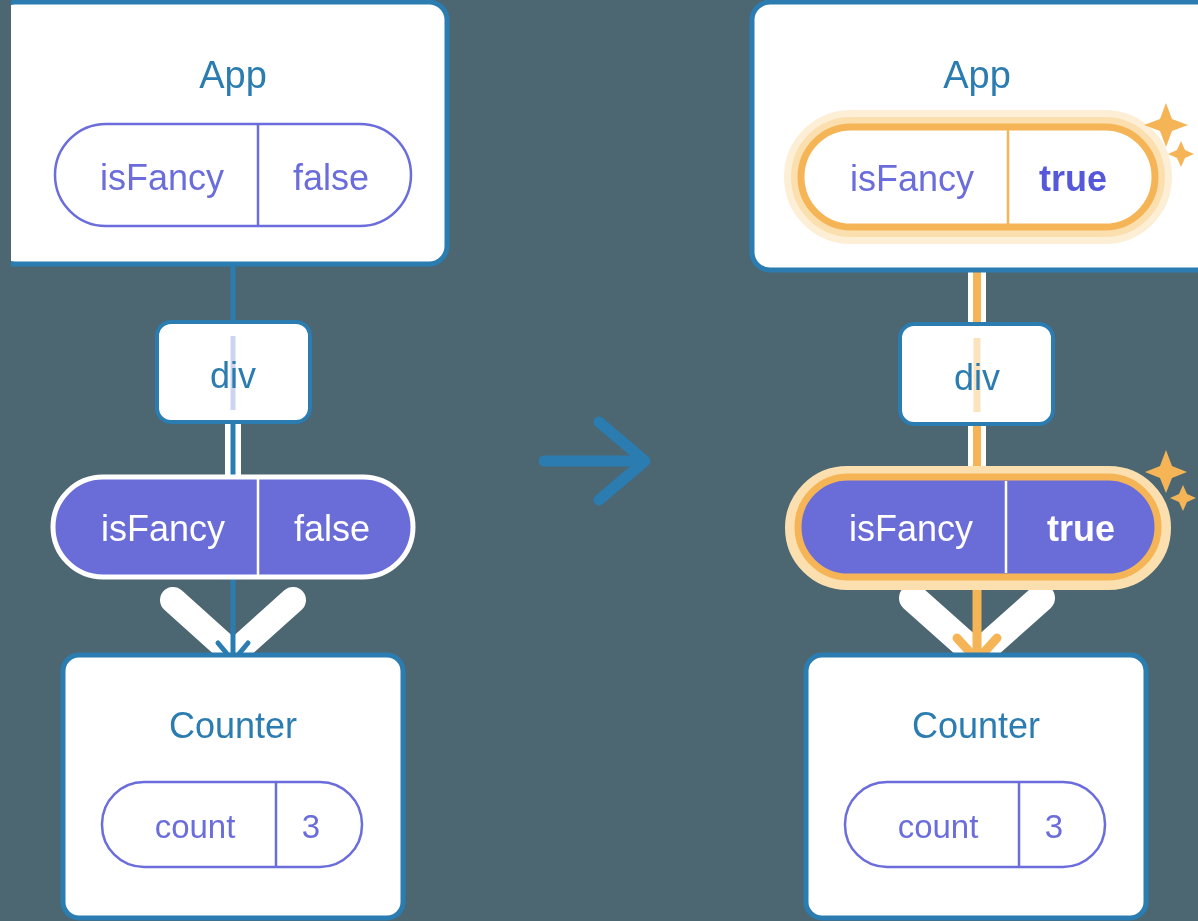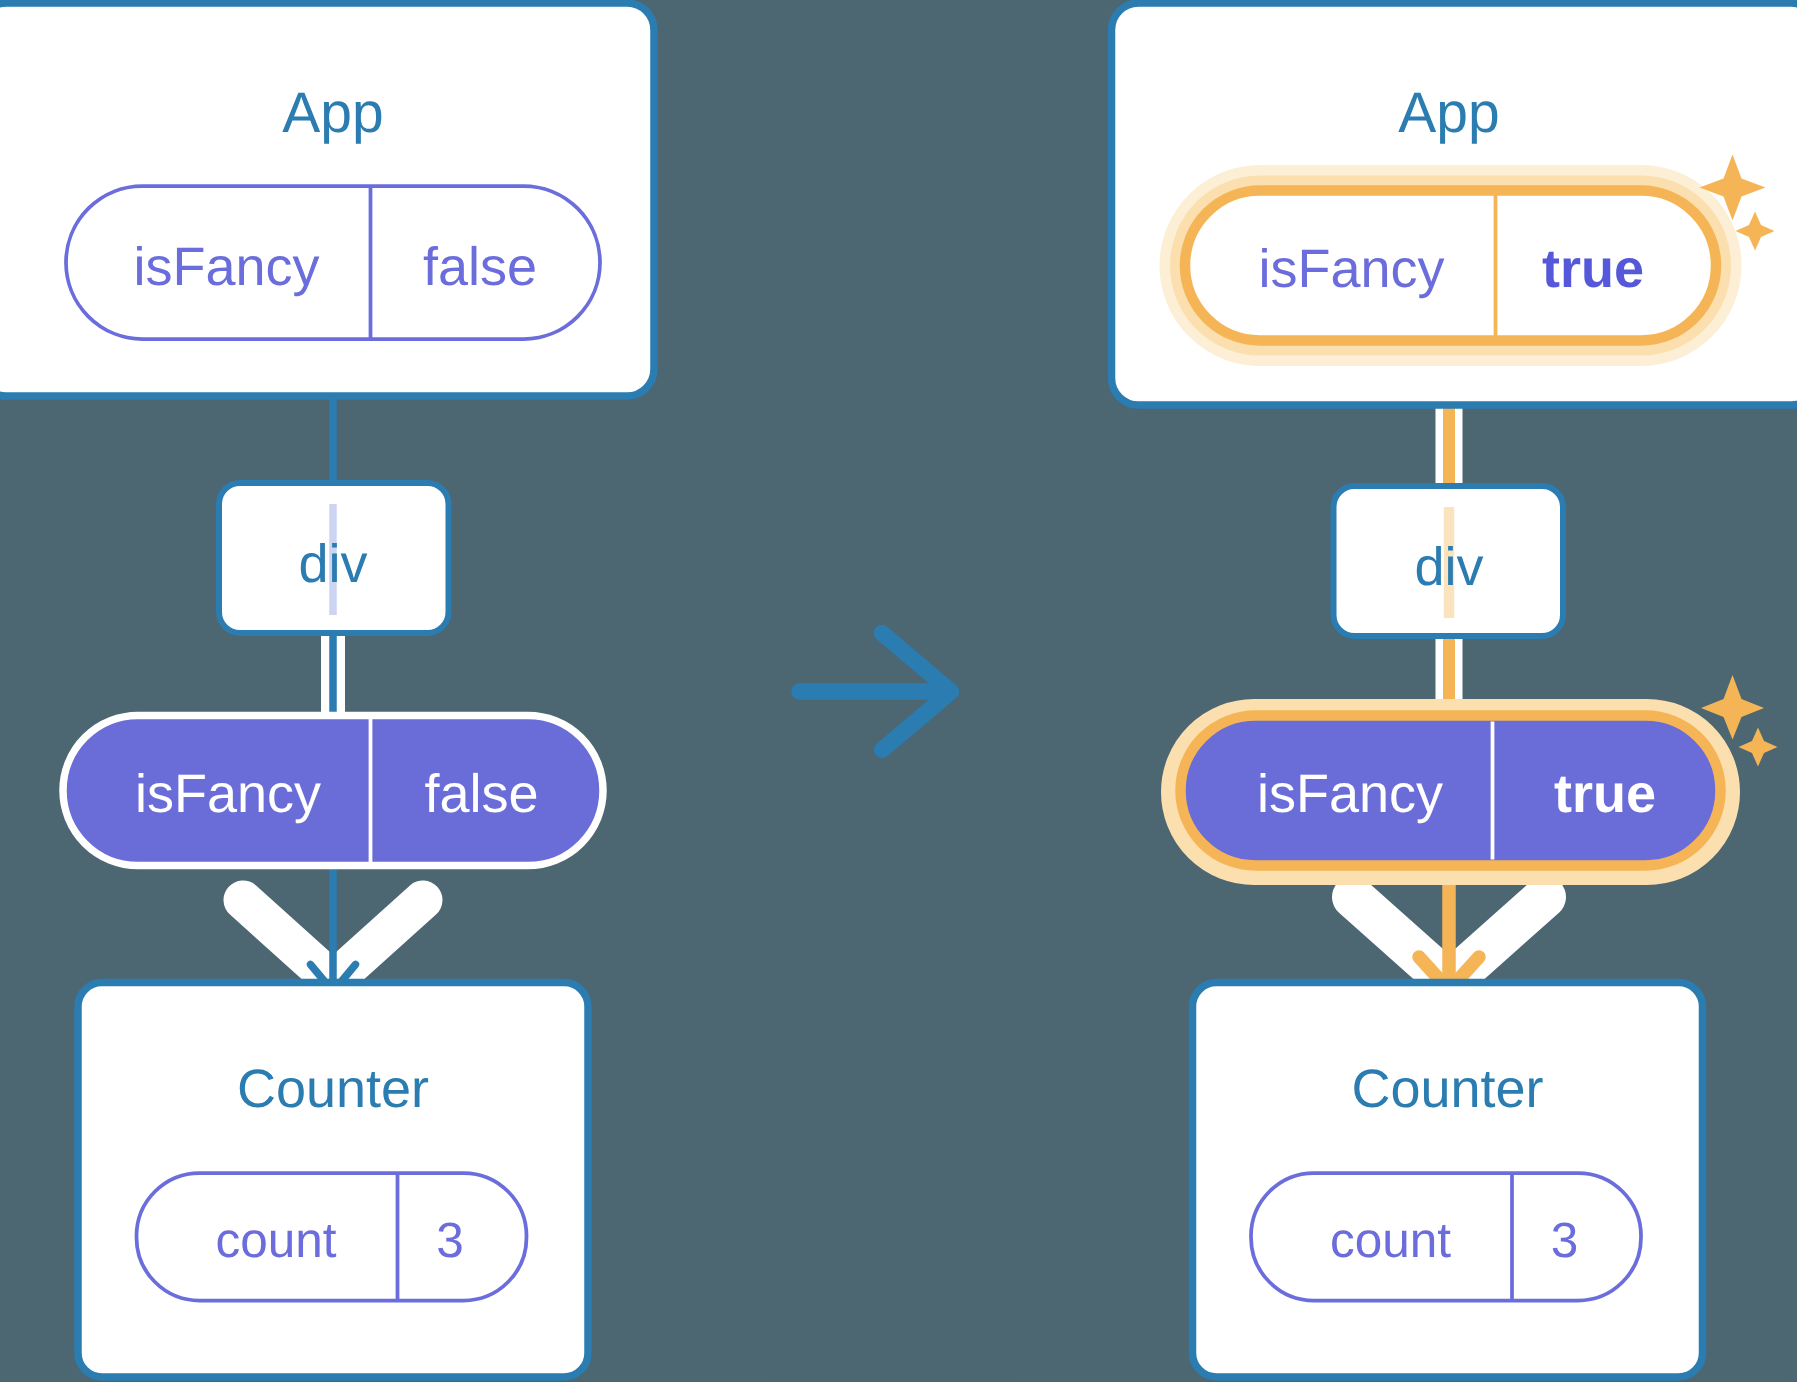--- a/index.html
+++ b/index.html
@@ -1,18 +1,18 @@
 <!DOCTYPE html>
 <html><head>
 <meta charset="utf-8">
 <style>
   html,body{margin:0;padding:0;background:#4c6672;}
   body{width:1198px;height:921px;overflow:hidden;
        font-family:"Liberation Sans","DejaVu Sans",sans-serif;}
-  #stage{position:relative;width:1024px;height:921px;}
+  #stage{position:relative;width:1024px;height:921px;margin-left:11px;}
   svg#scene{position:absolute;inset:0;display:block;}
   .tx{font-family:"Liberation Sans","DejaVu Sans",sans-serif;}
 </style>
 </head>
 <body>
 
 <div id="stage">
 <svg id="scene" viewBox="0 0 1198 921" width="1198" height="921" xmlns="http://www.w3.org/2000/svg">
 
   <rect x="0" y="0" width="1198" height="921" fill="#4c6672"></rect>

